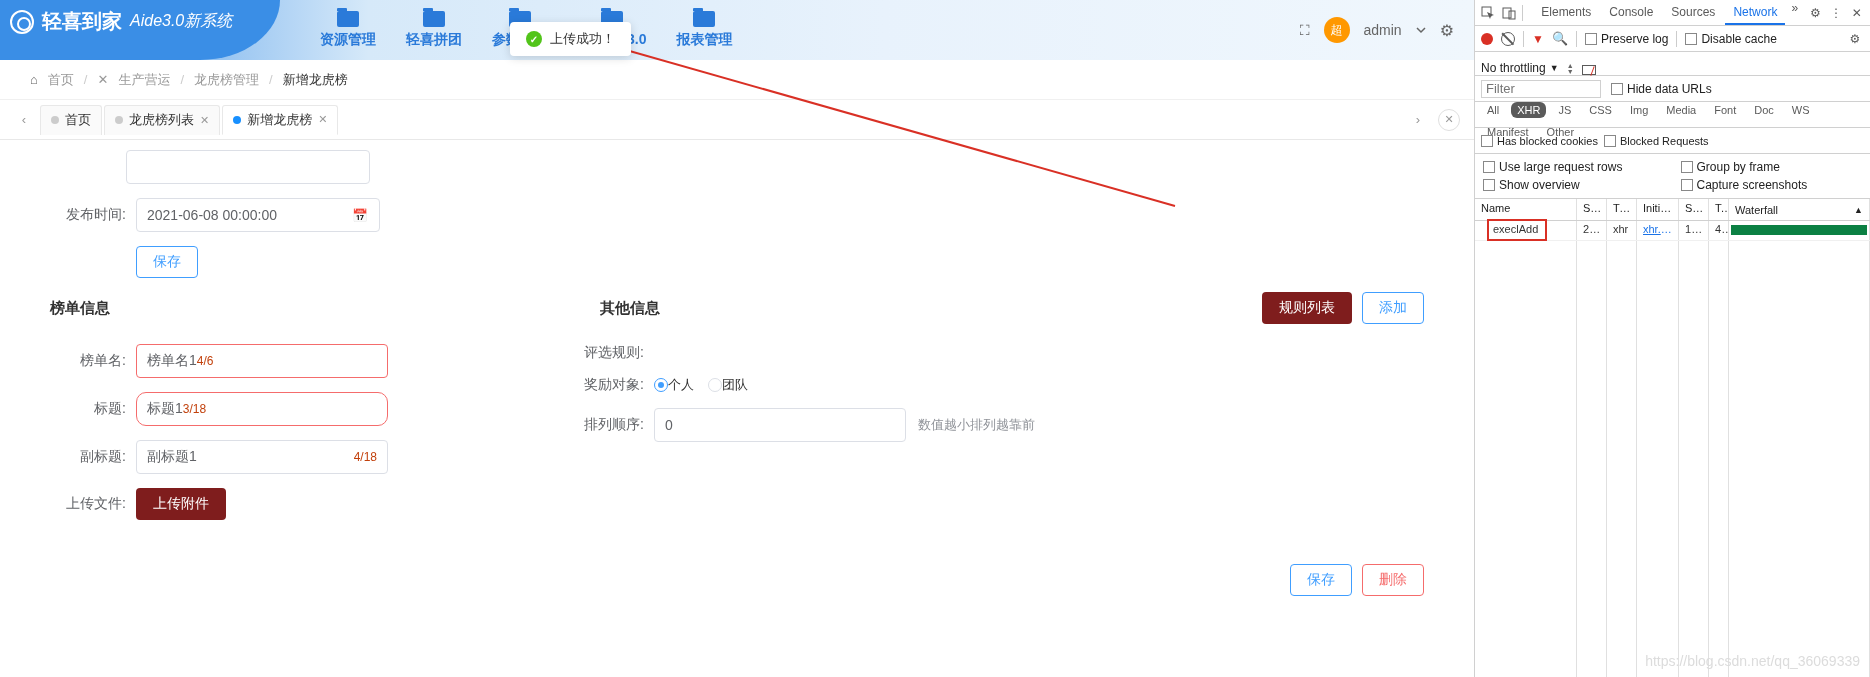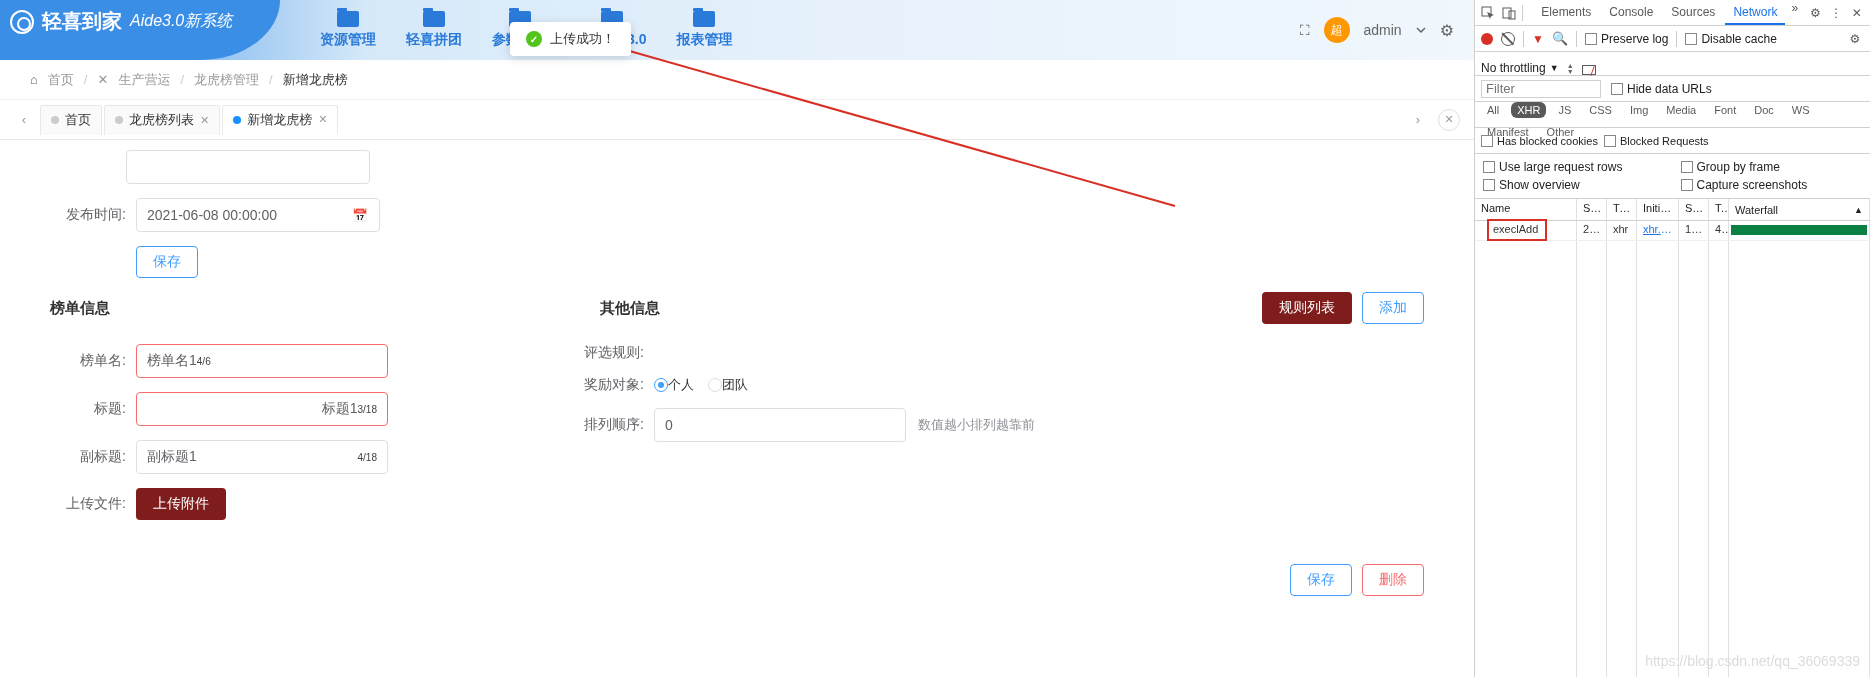--- a/index.html
+++ b/index.html
@@ -49,21 +49,21 @@
     .tabs-close-all { width: 22px; height: 22px; border: 1px solid #e0e0e0; border-radius: 50%; display: flex; align-items: center; justify-content: center; color: #999; margin-left: 10px; cursor: pointer; font-size: 11px; }
 
     
     .content { padding: 10px 50px 20px; flex: 1; overflow: auto; }
     .form-row { display: flex; align-items: center; margin-bottom: 14px; }
     .form-label { width: 86px; text-align: right; padding-right: 10px; color: #606266; font-size: 14px; }
     .input { height: 34px; border: 1px solid #dcdfe6; border-radius: 4px; padding: 0 10px; font-size: 14px; display: flex; align-items: center; color: #606266; background: #fff; }
     .input.w240 { width: 244px; justify-content: space-between; }
     .input.w252 { width: 252px; }
     .input.error { border-color: #f56c6c; }
-    .input-counter { color: #404040; font-size: 10px; }
+    .input-counter { color: #c2410c; font-size: 12px; }
     .date-ic { color: #c0c4cc; font-size: 13px; }
     .btn { height: 32px; padding: 0 16px; border-radius: 4px; display: inline-flex; align-items: center; justify-content: center; font-size: 14px; cursor: pointer; border: 1px solid transparent; }
     .btn-primary { background: #7f1d1d; color: #fff; }
     .btn-plain-primary { border-color: #409eff; color: #409eff; background: #fff; }
     .btn-plain-danger { border-color: #f56c6c; color: #f56c6c; background: #fff; }
     .section-titles { display: flex; align-items: center; margin: 12px 0 20px; }
     .section-title { font-weight: bold; font-size: 15px; }
     .section-title.ot { margin-left: 490px; }
     .section-actions { margin-left: auto; display: flex; gap: 10px; }
     .two-col { display: flex; gap: 100px; }
@@ -251,21 +251,21 @@
       <div class="col">
         <div class="form-row">
           <div class="form-label">榜单名:</div>
           <div class="input w252 error" style="display:flex;justify-content:flex-start;">
             <span>榜单名1</span>
             <span class="input-counter">4/6</span>
           </div>
         </div>
         <div class="form-row">
           <div class="form-label">标题:</div>
-          <div class="input w252 error" style="display:flex;justify-content:flex-end;">
+          <div class="input w252 error" style="display:flex;justify-content:flex-start;border-radius:10px;">
             <span>标题1</span>
             <span class="input-counter">3/18</span>
           </div>
         </div>
         <div class="form-row">
           <div class="form-label">副标题:</div>
           <div class="input w252" style="display:flex;justify-content:space-between;">
             <span>副标题1</span>
             <span class="input-counter">4/18</span>
           </div>

